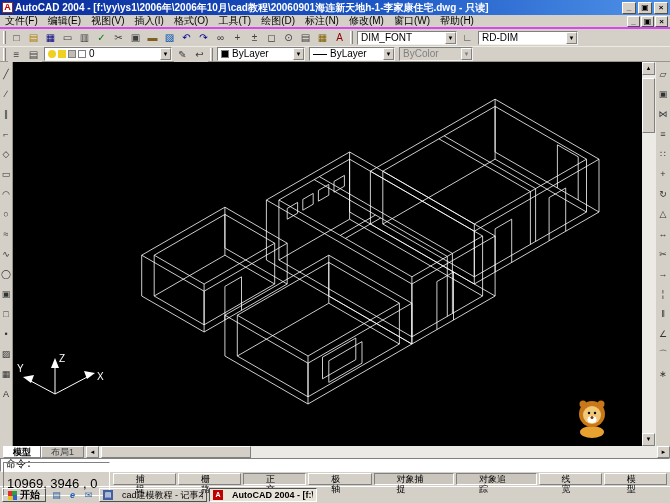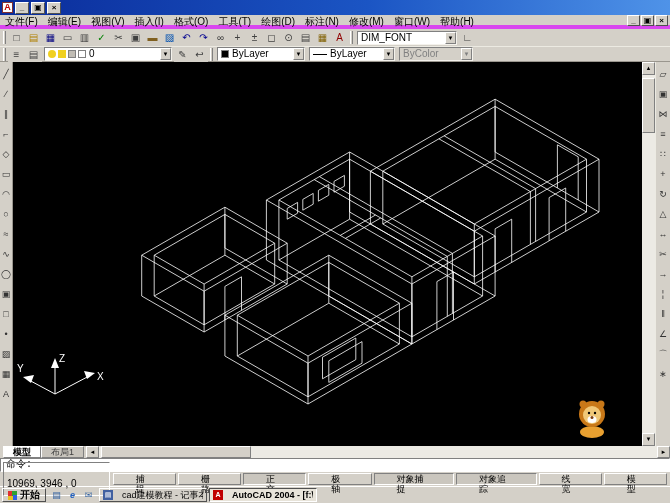--- a/index.html
+++ b/index.html
@@ -4,21 +4,21 @@
 <style>
 *{box-sizing:border-box;margin:0;padding:0;}
 html,body{width:670px;height:503px;overflow:hidden;}
 body{background:#d4d0c8;font-family:"Liberation Sans","DejaVu Sans",sans-serif;font-size:11px;color:#000;}
 
 .titlebar{height:15px;display:flex;align-items:center;gap:2px;padding:0 2px;background:linear-gradient(to right,#0a2c9a 0%,#1b55c4 55%,#4f93e8 100%);}
 .app-ic{width:11px;height:11px;background:#fff;border:1px solid #803030;color:#c00000;font-size:9px;font-weight:bold;line-height:9px;text-align:center;flex:none;}
 .title-text{flex:1;color:#fff;font-size:10px;font-weight:bold;white-space:nowrap;overflow:hidden;}
 .winbtn{width:14px;height:12px;background:#d4d0c8;border:1px solid;border-color:#fff #505050 #505050 #fff;font-size:8px;line-height:9px;text-align:center;font-weight:bold;flex:none;}
 
-.menubar{height:14px;display:flex;align-items:flex-start;border-bottom:4px solid #d946ef;}
+.menubar{height:14px;display:flex;align-items:flex-end;border-bottom:2px solid #d946ef;}
 .menu-item{padding:0 5px;font-size:10px;line-height:13px;}
 .doc-controls{margin-left:auto;display:flex;gap:1px;padding-right:2px;}
 .doc-controls .winbtn{width:13px;height:11px;}
 
 .toolbar{display:flex;align-items:center;padding-left:1px;background:#d4d0c8;}
 .tb1{height:17px;}
 .tb2{height:16px;border-top:1px solid #eceae2;border-bottom:1px solid #9a968e;}
 .ticons{display:flex;align-items:center;}
 .tbtn{width:17px;height:15px;display:flex;align-items:center;justify-content:center;font-size:10px;background:#d4d0c8;}
 .grip{width:3px;height:13px;margin:0 2px;border-left:1px solid #fff;border-right:1px solid #808080;}
@@ -58,21 +58,21 @@
 .tabs{display:flex;padding-left:3px;}
 .tab{padding:0 9px;font-size:9px;line-height:11px;border:1px solid #808080;border-top-color:#fff;border-left-color:#fff;background:#c8c4bc;color:#404040;}
 .tab.active{background:#fff;font-weight:bold;color:#000;}
 .hscroll{flex:1;display:flex;margin-left:2px;}
 .htrack{flex:1;background:#eceae4;position:relative;}
 .hthumb{position:absolute;top:0;left:2px;height:12px;width:150px;background:#d4d0c8;border:1px solid;border-color:#fff #808080 #808080 #fff;}
 
 .cmd{height:14px;background:#fff;border:1px solid;border-color:#808080 #fff #fff #808080;font-family:"Liberation Mono","DejaVu Sans Mono",monospace;font-size:10px;line-height:12px;padding-left:5px;}
 
 .statusbar{height:14px;display:flex;align-items:center;gap:3px;padding:0 3px;}
-.coords{width:108px;height:12px;font-size:10px;line-height:10px;padding:16px 3px;border:1px solid;border-color:#808080 #fff #fff #808080;}
+.coords{width:108px;height:12px;font-size:13px;line-height:10px;padding:16px 3px;border:1px solid;border-color:#808080 #fff #fff #808080;}
 .toggles{display:flex;gap:2px;}
 .toggle{height:12px;padding:0 22px;font-size:9px;line-height:10px;border:1px solid;border-color:#fff #808080 #808080 #fff;background:#d4d0c8;}
 .toggle.pressed{border-color:#808080 #fff #fff #808080;background:#cac6be;}
 
 .taskbar{height:17px;border-top:1px solid #fff;display:flex;align-items:center;gap:3px;padding:1px 2px;background:#d4d0c8;}
 .start{height:14px;display:flex;align-items:center;gap:3px;padding:0 5px;border:1px solid;border-color:#fff #505050 #505050 #fff;font-size:10px;font-weight:bold;flex:none;}
 .flag{width:9px;height:9px;background:conic-gradient(#30a030 0 25%,#3060e0 0 50%,#e8c020 0 75%,#e03030 0);}
 .ql{display:flex;gap:1px;align-items:center;flex:none;}
 .qlbtn{width:15px;height:13px;display:flex;align-items:center;justify-content:center;font-size:9px;font-weight:bold;font-style:italic;}
 .tasks{display:flex;gap:2px;flex:1;min-width:0;}
@@ -85,20 +85,21 @@
 .tray-ic{width:9px;height:9px;flex:none;}
 .time{font-size:9px;}
 </style>
 </head>
 <body>
 
 <div class="app">
 
   <div class="titlebar">
     <div class="app-ic">A</div>
+    <span class="title-text">AutoCAD 2004 - [f:\yy\ys1\2006年\2006年10月\cad教程\20060901海连新天地h-1-李家康住宅.dwg - 只读]</span>
     <div class="winbtn">_</div>
     <div class="winbtn">▣</div>
     <div class="winbtn">×</div>
   </div>
 
   <div class="menubar">
     <div class="ticons">
         <span class="menu-item">文件(F)</span>
         <span class="menu-item">编辑(E)</span>
         <span class="menu-item">视图(V)</span>
@@ -143,20 +144,24 @@
         <div class="tbtn" style="color: rgb(144, 0, 0);">A</div>
       </div>
     <div class="grip"></div>
     <div class="combo" style="width:100px">
       <span class="cval">DIM_FONT</span>
       <span class="arrow"></span>
     </div>
     <div class="ticons">
         <div class="tbtn" style="color: rgb(64, 64, 64);">∟</div>
       </div>
+    <div class="combo" style="width:100px">
+      <span class="cval">RD-DIM</span>
+      <span class="arrow"></span>
+    </div>
   </div>
 
   <div class="toolbar tb2">
     <div class="grip"></div>
     <div class="ticons">
         <div class="tbtn" style="color: rgb(64, 64, 64);">≡</div>
         <div class="tbtn" style="color: rgb(64, 64, 64);">▤</div>
       </div>
     <div class="combo" style="width:128px">
       <span class="mini bulb"></span>

